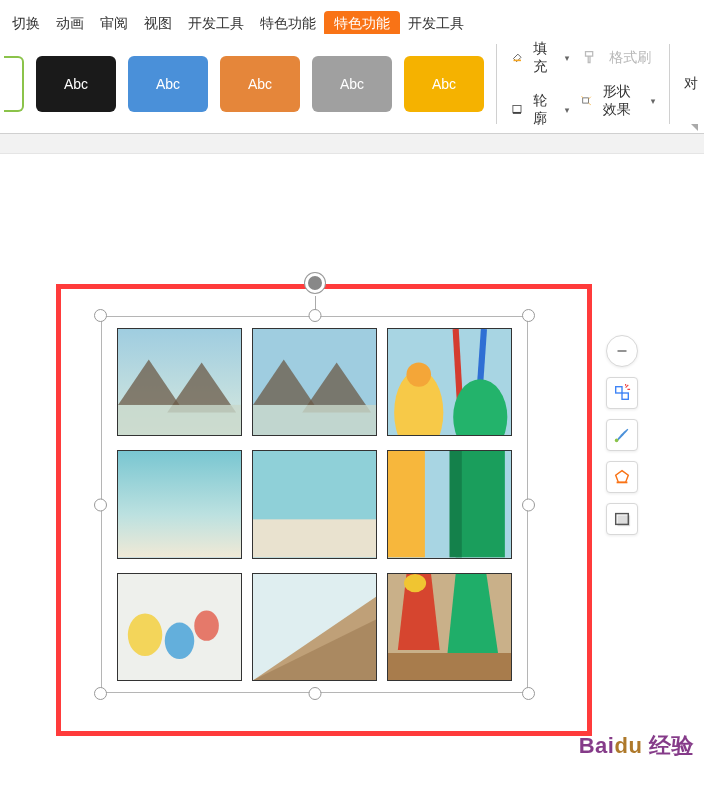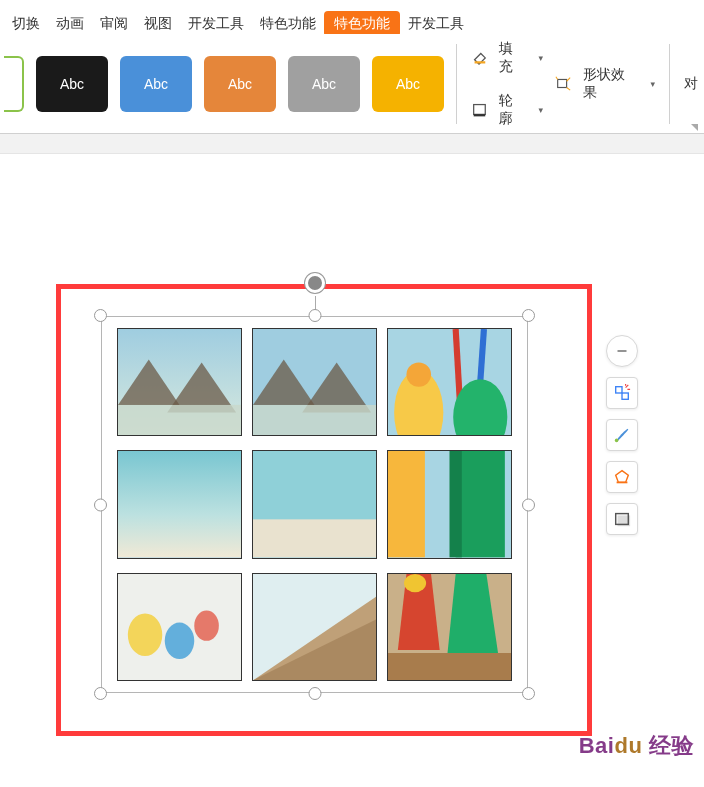--- a/index.html
+++ b/index.html
@@ -6,21 +6,21 @@
   body { font-family: "Microsoft YaHei", sans-serif; background: #fff; width: 704px; height: 787px; overflow: hidden; }
   
   .menu-bar { display: flex; align-items: center; padding: 18px 4px 4px; gap: 0; height: 34px; }
   .menu-item { font-size: 14px; color: #333; padding: 4px 8px; cursor: pointer; white-space: nowrap; }
   .menu-item.active { background: #f97316; color: #fff; border-radius: 4px; padding: 4px 10px; }
   
   .ribbon { display: flex; align-items: center; border-bottom: 1px solid #d0d0d0; height: 100px; padding: 8px 4px; position: relative; background: #fff; }
   .ribbon::after { content: ""; position: absolute; right: 6px; bottom: 2px; width: 0; height: 0; border-left: 7px solid transparent; border-top: 7px solid #aaa; }
   
   .style-gallery { display: flex; gap: 12px; align-items: center; }
-  .style-box { width: 72px; height: 56px; border-radius: 6px; display: flex; align-items: center; justify-content: center; font-size: 14px; color: #fff; cursor: pointer; }
+  .style-box { width: 80px; height: 56px; border-radius: 6px; display: flex; align-items: center; justify-content: center; font-size: 14px; color: #fff; cursor: pointer; }
   .style-box.outline { border: 2px solid #8bc34a; color: #8bc34a; background: #fff; width: 20px; border-radius: 0 6px 6px 0; border-left: none; }
   .style-box.black { background: #1a1a1a; }
   .style-box.blue  { background: #4a90d9; }
   .style-box.orange{ background: #e5863a; }
   .style-box.gray  { background: #a0a0a0; }
   .style-box.gold  { background: #f5b200; }
   
   .ribbon-divider { width: 1px; background: #d0d0d0; height: 80px; margin: 0 12px; }
   
   .ribbon-col { display: flex; flex-direction: column; gap: 8px; }
@@ -100,20 +100,28 @@
         <svg viewBox="0 0 20 20">
             <rect x="3" y="4" width="13" height="11" fill="none" stroke="#555" stroke-width="1.4"></rect>
             <path d="M3 16 L16 16" stroke="#333" stroke-width="2.5"></path>
           </svg>
       </span>
       <span>轮廓</span>
       <span class="drop">▾</span>
     </div>
   </div>
   <div class="ribbon-col" style="margin-left:8px">
+    <div class="ribbon-btn disabled">
+      <span class="icon">
+        <svg viewBox="0 0 20 20">
+            <path d="M5 3 H13 V8 H5 Z M8 8 V15 H10 V8" fill="none" stroke="#bbb" stroke-width="1.4"></path>
+          </svg>
+      </span>
+      <span>格式刷</span>
+    </div>
     <div class="ribbon-btn">
       <span class="icon">
         <svg viewBox="0 0 20 20">
             <rect x="3" y="5" width="10" height="9" fill="none" stroke="#555" stroke-width="1.3"></rect>
             <path d="M13 7 L17 3 M13 14 L17 17 M3 5 L1 2" stroke="#f5a623" stroke-width="1.2"></path>
           </svg>
       </span>
       <span>形状效果</span>
       <span class="drop">▾</span>
     </div>

